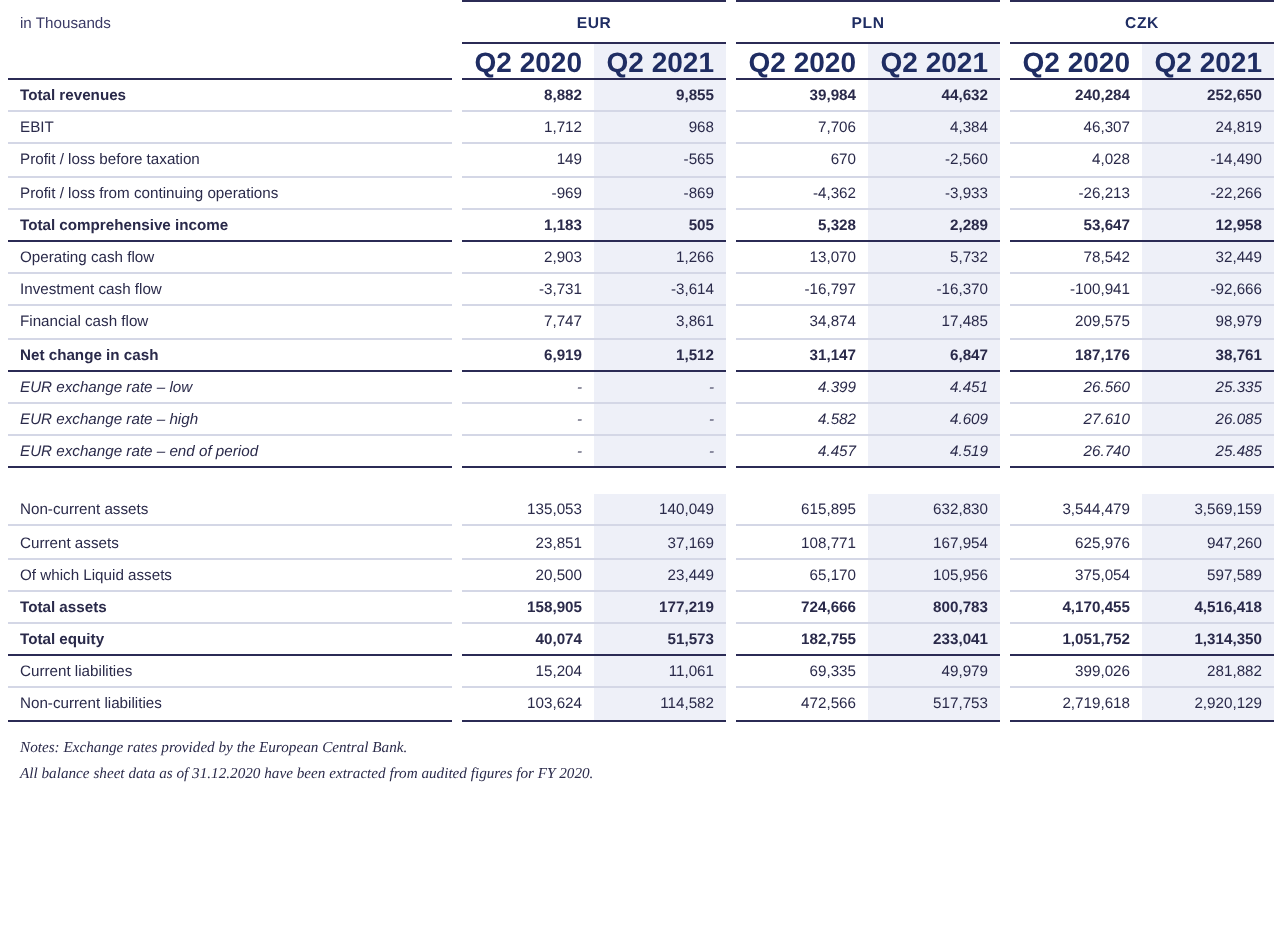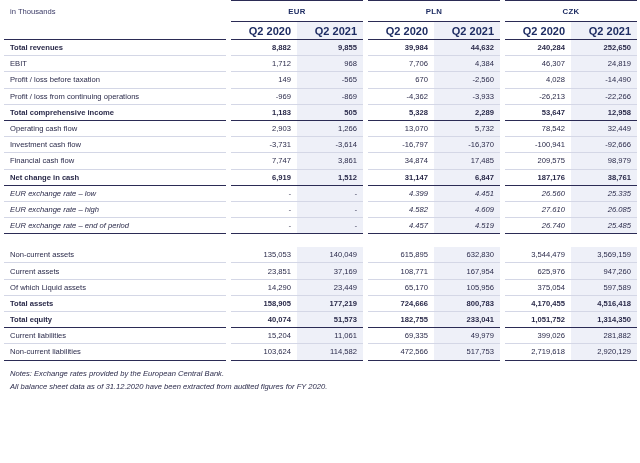--- a/index.html
+++ b/index.html
@@ -88,34 +88,35 @@
     letter-spacing: 0.3px;
   }
   .grp-head.ruled {
     border-top: 1.6px solid #2b2b55;
     border-bottom: 1.2px solid #2b2b55;
   }
   .sub-head {
     text-align: right;
     padding: 0 6px 0 0;
     font-weight: bold;
-    font-size: 11px;
+    font-size: 14px;
     color: #1f2d63;
     height: 17px;
   }
 
   .spacer-row td { height: 13px; background: #ffffff; border: none; }
 
   
   .tbl2-wrap { margin-top: 0px; }
 
   
   .notes {
     margin-top: 6px;
     padding-left: 6px;
+    font-family: Liberation Serif, serif;
   }
   .note-line {
     font-style: italic;
     font-size: 7.6px;
     color: #2a2a4a;
     line-height: 13.5px;
     white-space: nowrap;
   }
 </style>
 </head>
@@ -355,21 +356,21 @@
           <td class="gapcell"></td>
           <td class="cell-num plain">108,771</td>
           <td class="cell-num tint">167,954</td>
           <td class="gapcell"></td>
           <td class="cell-num plain">625,976</td>
           <td class="cell-num tint">947,260</td>
         </tr>
         <tr class="rule-thin">
           <td class="cell-lbl">Of which Liquid assets</td>
           <td class="gapcell"></td>
-          <td class="cell-num plain">14,290</td>
+          <td class="cell-num plain">20,500</td>
           <td class="cell-num tint">23,449</td>
           <td class="gapcell"></td>
           <td class="cell-num plain">65,170</td>
           <td class="cell-num tint">105,956</td>
           <td class="gapcell"></td>
           <td class="cell-num plain">375,054</td>
           <td class="cell-num tint">597,589</td>
         </tr>
         <tr class="rule-thin">
           <td class="cell-lbl bold">Total assets</td>

